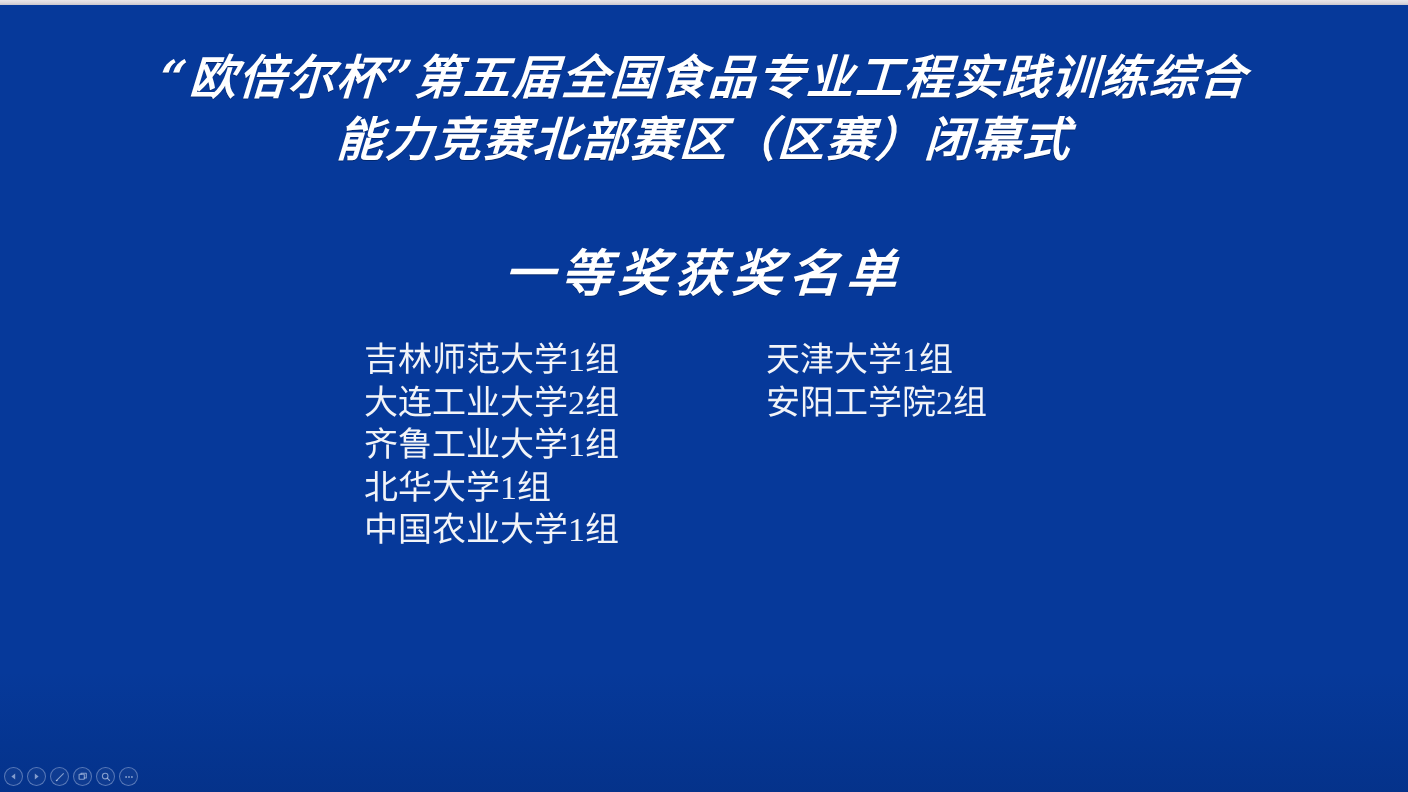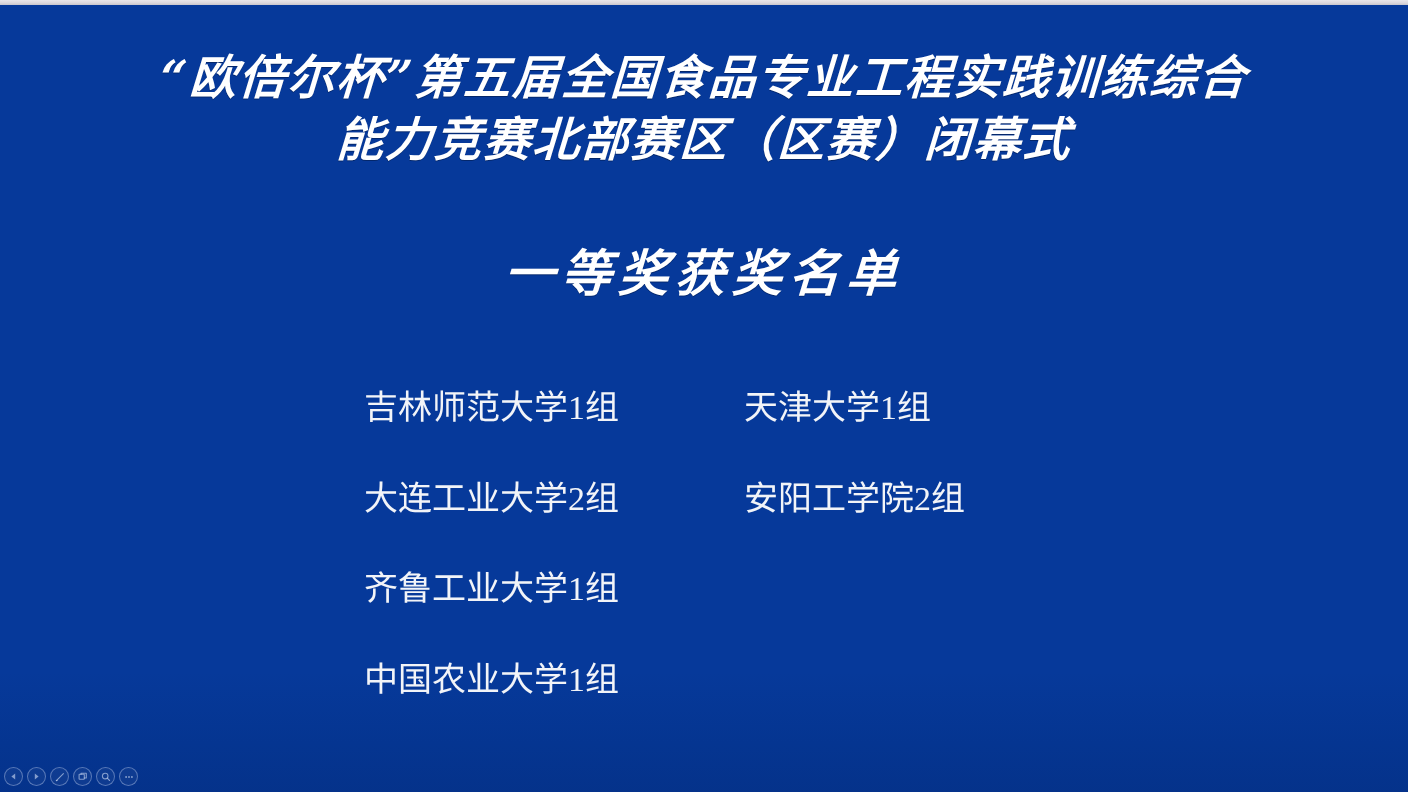--- a/index.html
+++ b/index.html
@@ -97,31 +97,30 @@
     top: 334px;
     left: 0;
     width: 1408px;
     z-index: 2;
   }
   .column {
     position: absolute;
     top: 0;
   }
   #column-left  { left: 364px; }
-  #column-right { left: 744px; }
+  #column-right { left: 766px; }
 
   .winner-item {
     display: block;
     color: #f2f4f8;
     font-family: "Liberation Serif", "DejaVu Serif", serif;
     font-size: 34px;
     line-height: 42.5px;
     white-space: nowrap;
     letter-spacing: 0px;
-    margin-top: 48px;
   }
 
   
   #playback-toolbar {
     position: absolute;
     left: 4px;
     bottom: 6px;
     display: flex;
     align-items: center;
     gap: 4px;
@@ -164,20 +163,21 @@
     </div>
 
     <div id="subtitle">一等奖获奖名单</div>
 
     <div id="winners">
 
       <div class="column" id="column-left">
         <span class="winner-item">吉林师范大学1组</span>
         <span class="winner-item">大连工业大学2组</span>
         <span class="winner-item">齐鲁工业大学1组</span>
+        <span class="winner-item">北华大学1组</span>
         <span class="winner-item">中国农业大学1组</span>
       </div>
 
       <div class="column" id="column-right">
         <span class="winner-item">天津大学1组</span>
         <span class="winner-item">安阳工学院2组</span>
       </div>
 
     </div>
   </div>

